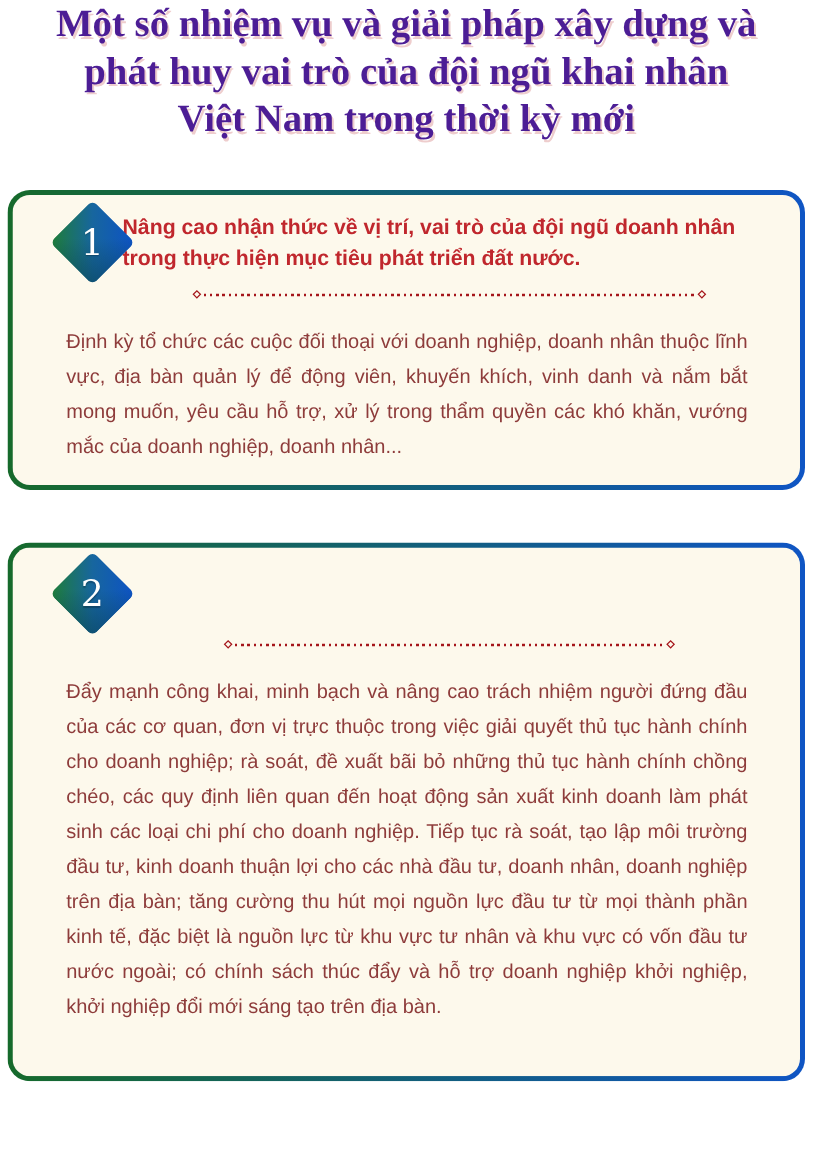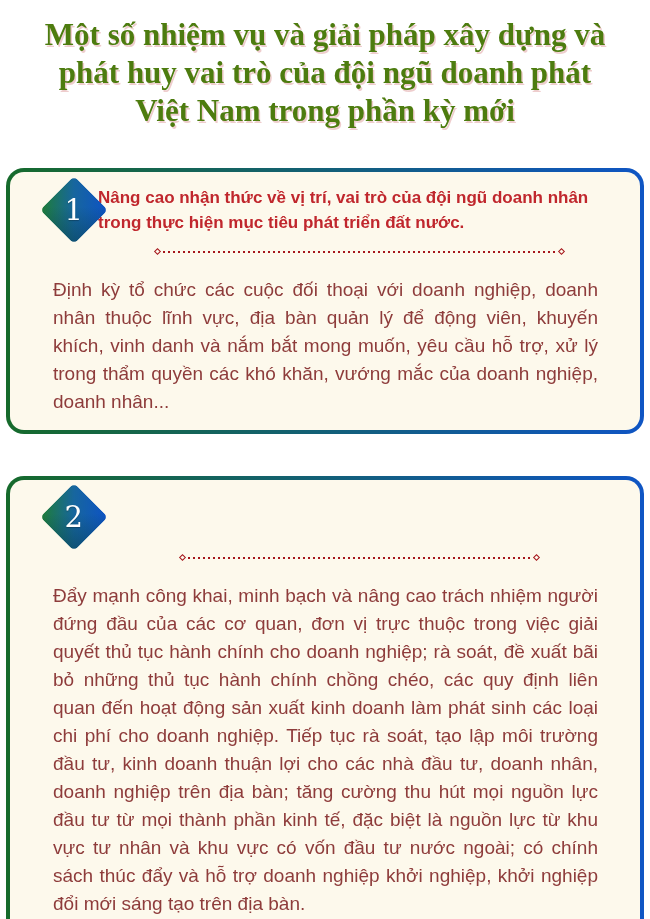--- a/index.html
+++ b/index.html
@@ -4,27 +4,27 @@
 <style>
   * { margin:0; padding:0; box-sizing:border-box; }
   html,body { width:650px; }
   body {
     height:919px;
     background:#ffffff;
     font-family:"Liberation Sans", sans-serif;
     overflow:hidden;
   }
   .page-title {
-    padding-top:16px;
+    padding-top:0;
     text-align:center;
     font-family:"Liberation Serif", serif;
     font-weight:bold;
     font-size:31px;
     line-height:38px;
-    color:#4d7c0f;
+    color:#4c1d95;
     text-shadow:1.5px 2px 0 rgba(200,90,90,0.30);
   }
   .card {
     margin:0 6px;
     border:4px solid transparent;
     border-radius:18px;
     background:
       linear-gradient(#FDF9EC,#FDF9EC) padding-box,
       linear-gradient(90deg,#166A2B,#0F55C4) border-box;
   }
@@ -80,32 +80,32 @@
   .end-diamond {
     width:5px; height:5px;
     border:1.6px solid #A5161B;
     transform:rotate(45deg);
     margin:0 3px;
     flex:0 0 auto;
   }
   .card-body {
     padding:22px 42px 14px 43px;
     text-align:justify;
-    font-size:19px;
+    font-size:16px;
     line-height:28px;
     color:#8E3C3B;
   }
 </style>
 </head>
 <body>
 
 <h1 class="page-title">
   <span>Một số nhiệm vụ và giải pháp xây dựng và</span><br>
-  <span>phát huy vai trò của đội ngũ doanh phát</span><br>
-  <span>Việt Nam trong phần kỳ mới</span>
+  <span>phát huy vai trò của đội ngũ khai nhân</span><br>
+  <span>Việt Nam trong thời kỳ mới</span>
 </h1>
 
 <section class="card card-1">
   <div class="card-header">
     <div class="diamond">
       <span class="num">1</span>
     </div>
     <div class="card-heading">
       <span class="inner">Nâng cao nhận thức về vị trí, vai trò của đội ngũ doanh nhân trong thực hiện mục tiêu phát triển đất nước.</span>
     </div>

